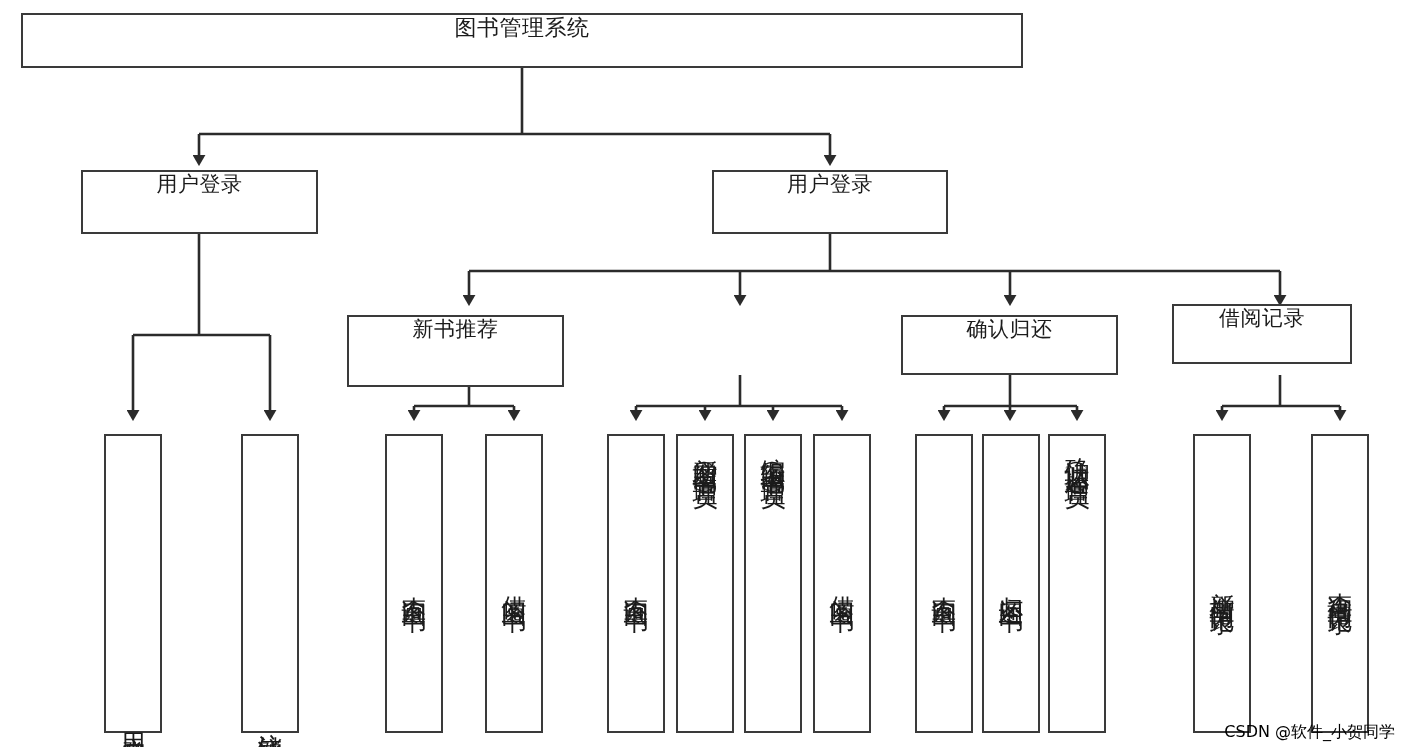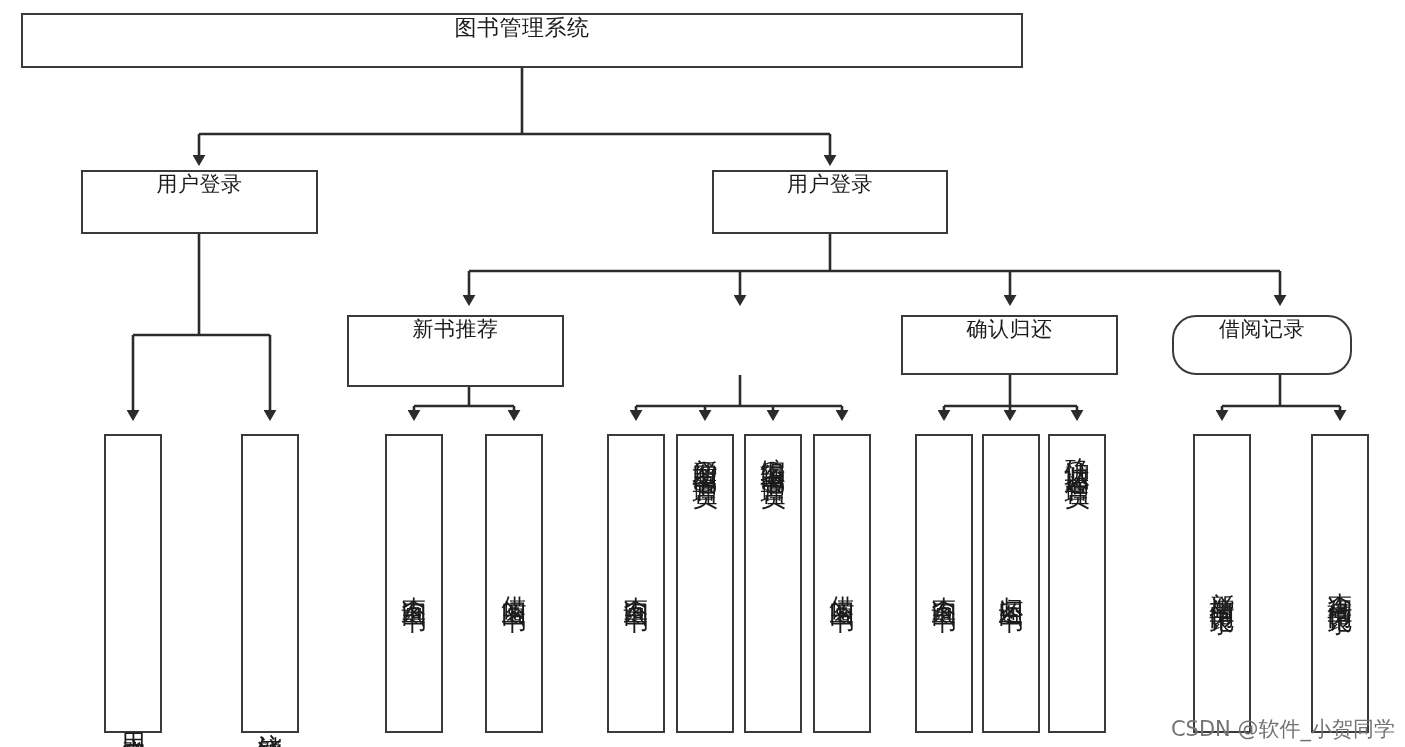--- a/index.html
+++ b/index.html
@@ -56,22 +56,22 @@
     writing-mode:vertical-rl;
     text-orientation:upright;
     font-size:25px;
     line-height:1.0;
     letter-spacing:4px;
   }
   .watermark{
     position:absolute;
     right:10px;
     bottom:4px;
-    font-size:21px;
-    color:#737373;
+    font-size:16px;
+    color:#000000;
     z-index:5;
     white-space:nowrap;
   }
 </style>
 </head>
 <body>
 
 <div id="canvas">
 
   <svg id="wires" viewBox="0 0 1405 747" xmlns="http://www.w3.org/2000/svg">
@@ -134,21 +134,21 @@
   <div class="node horiz" style="left:712px; top:170px; width:236px; height:64px;">
     <span class="label">用户登录</span>
   </div>
 
   <div class="node horiz" style="left:347px; top:315px; width:217px; height:72px;">
     <span class="label">新书推荐</span>
   </div>
   <div class="node horiz" style="left:901px; top:315px; width:217px; height:60px;">
     <span class="label">确认归还</span>
   </div>
-  <div class="node horiz" style="left:1172px; top:315px; width:180px; height:60px;border-radius:24px;">
+  <div class="node horiz" style="left:1172px; top:304px; width:180px; height:60px;">
     <span class="label">借阅记录</span>
   </div>
 
   <div class="node vert" style="left:104px; top:434px; width:58px; height:299px;">
     <span class="label">用户登录</span>
   </div>
   <div class="node vert" style="left:241px; top:434px; width:58px; height:299px;">
     <span class="label">注销登录</span>
   </div>
 

